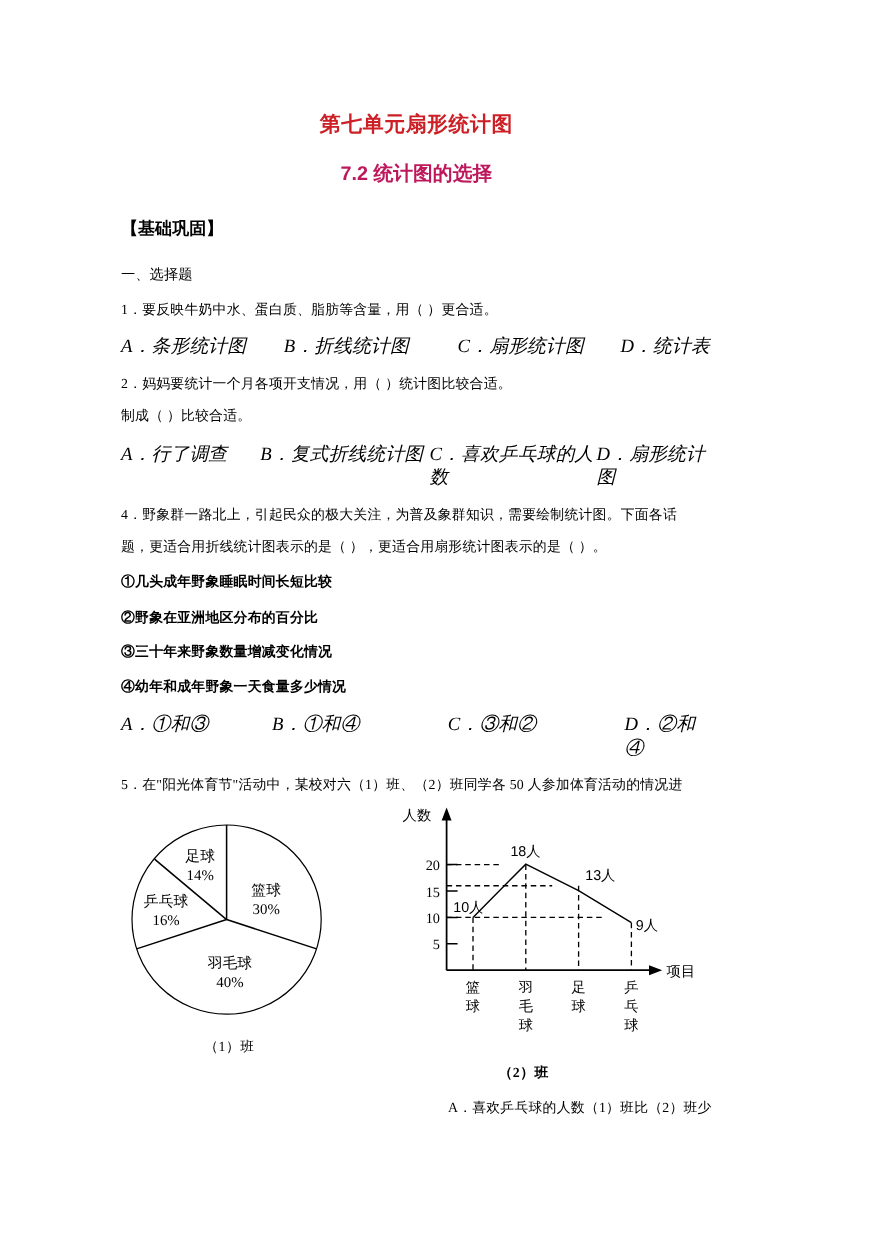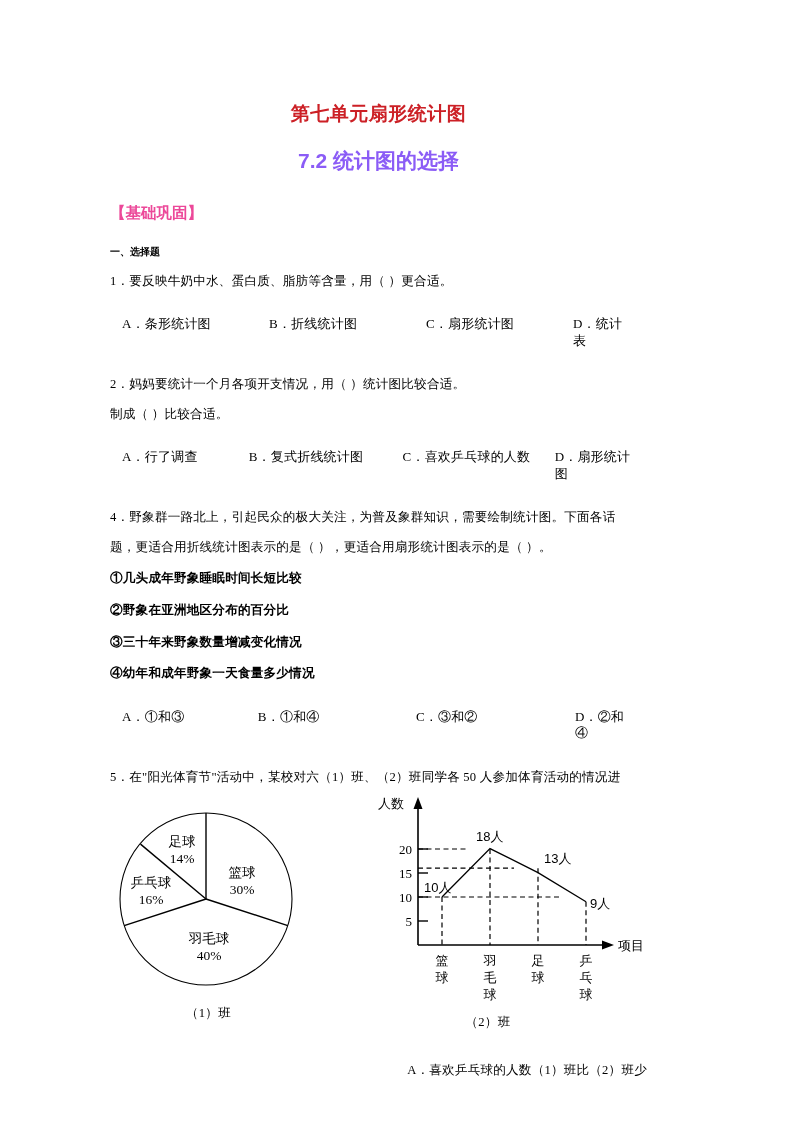--- a/index.html
+++ b/index.html
@@ -29,63 +29,64 @@
     font-family: "Liberation Sans", "DejaVu Sans", sans-serif;
     font-weight: bold;
     font-size: 19px;
     text-align: center;
     letter-spacing: 0.5px;
     margin: 0;
     padding-top: 103px;
     line-height: 1.2;
   }
   .doc-subtitle {
-    color: #8b5cf6;
-    font-family: "Liberation Sans", "DejaVu Sans", sans-serif;
-    font-weight: bold;
-    font-size: 21px;
+    color: #be185d;
+    font-family: "Liberation Sans", "DejaVu Sans", sans-serif;
+    font-weight: bold;
+    font-size: 18px;
     text-align: center;
     margin: 0;
     padding-top: 22px;
     line-height: 1.2;
   }
   .section-head {
-    color: #ec4899;
+    color: #000000;
     font-family: "Liberation Sans", "DejaVu Sans", sans-serif;
     font-weight: bold;
     font-size: 15.5px;
     margin: 0;
     padding-top: 31px;
     line-height: 1.2;
   }
   .subsection-head {
     font-family: "Liberation Sans", "DejaVu Sans", sans-serif;
-    font-weight: bold;
-    font-size: 10px;
+    font-weight: normal;
+    font-size: 13px;
     margin: 0;
     padding-top: 23px;
     line-height: 1.2;
   }
 
   
   .q {
     font-size: 12.6px;
     line-height: 1.25;
     margin: 0;
     padding-top: 16px;
     letter-spacing: 0.2px;
   }
   .q.tight { padding-top: 14px; }
   .opts {
-    font-size: 13px;
-    line-height: 1.25;
-    margin: 12px;
+    font-size: 17px;
+    line-height: 1.25;
+    margin: 0;
     padding-top: 15px;
     display: flex;
     letter-spacing: 0.2px;
+    font-style: italic;
   }
   .opts > span { display: inline-block; }
 
   
   .opts-q1 > span:nth-child(1) { width: 148px; }
   .opts-q1 > span:nth-child(2) { width: 158px; }
   .opts-q1 > span:nth-child(3) { width: 148px; }
 
   .opts-q2 > span:nth-child(1) { width: 205px; }
   .opts-q2 > span:nth-child(2) { width: 223px; }
@@ -114,32 +115,32 @@
     margin-top: 16px;
   }
   .fig-pie {
     position: absolute;
     left: 4px;
     top: 6px;
     width: 195px;
   }
   .fig-line {
     position: absolute;
-    left: 262px;
+    left: 250px;
     top: -8px;
     width: 310px;
   }
   .fig-caption {
     text-align: center;
     font-size: 12.6px;
     margin-top: 4px;
     letter-spacing: 0.4px;
   }
   .fig-caption.pie-cap { margin-top: 8px; padding-right: 6px;}
-  .fig-caption.line-cap { margin-top: 2px; padding-right: 78px; }
+  .fig-caption.line-cap { margin-top: 17px; padding-right: 78px; font-weight: bold; }
 
   svg text {
     font-family: "Liberation Serif", "DejaVu Serif", serif;
     fill: #000;
   }
   svg .cjk {
     font-family: "Liberation Sans", "DejaVu Sans", sans-serif;
   }
 
   .tail {

